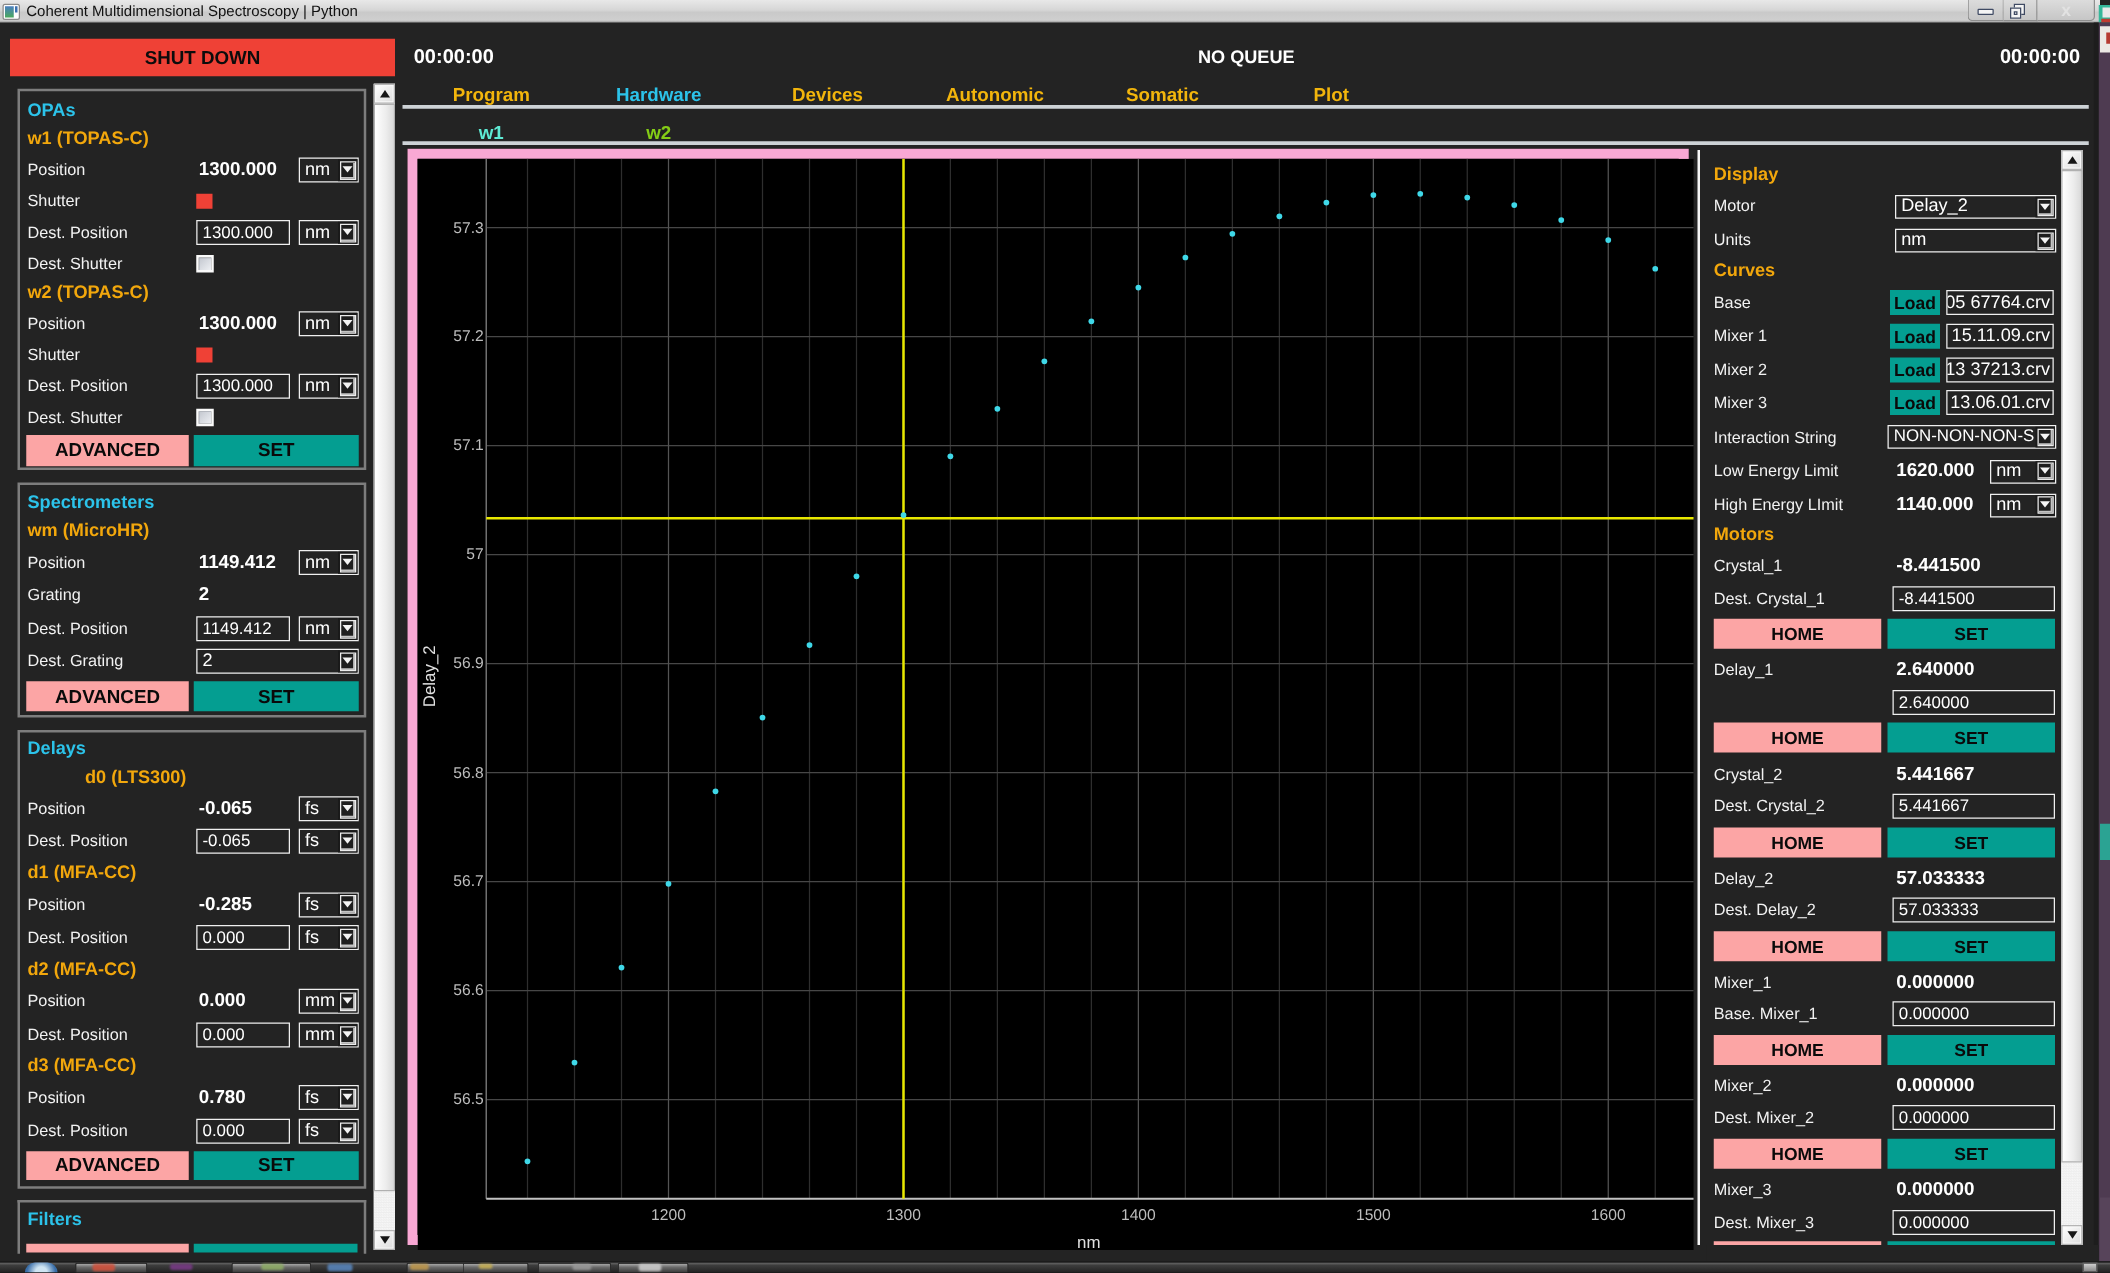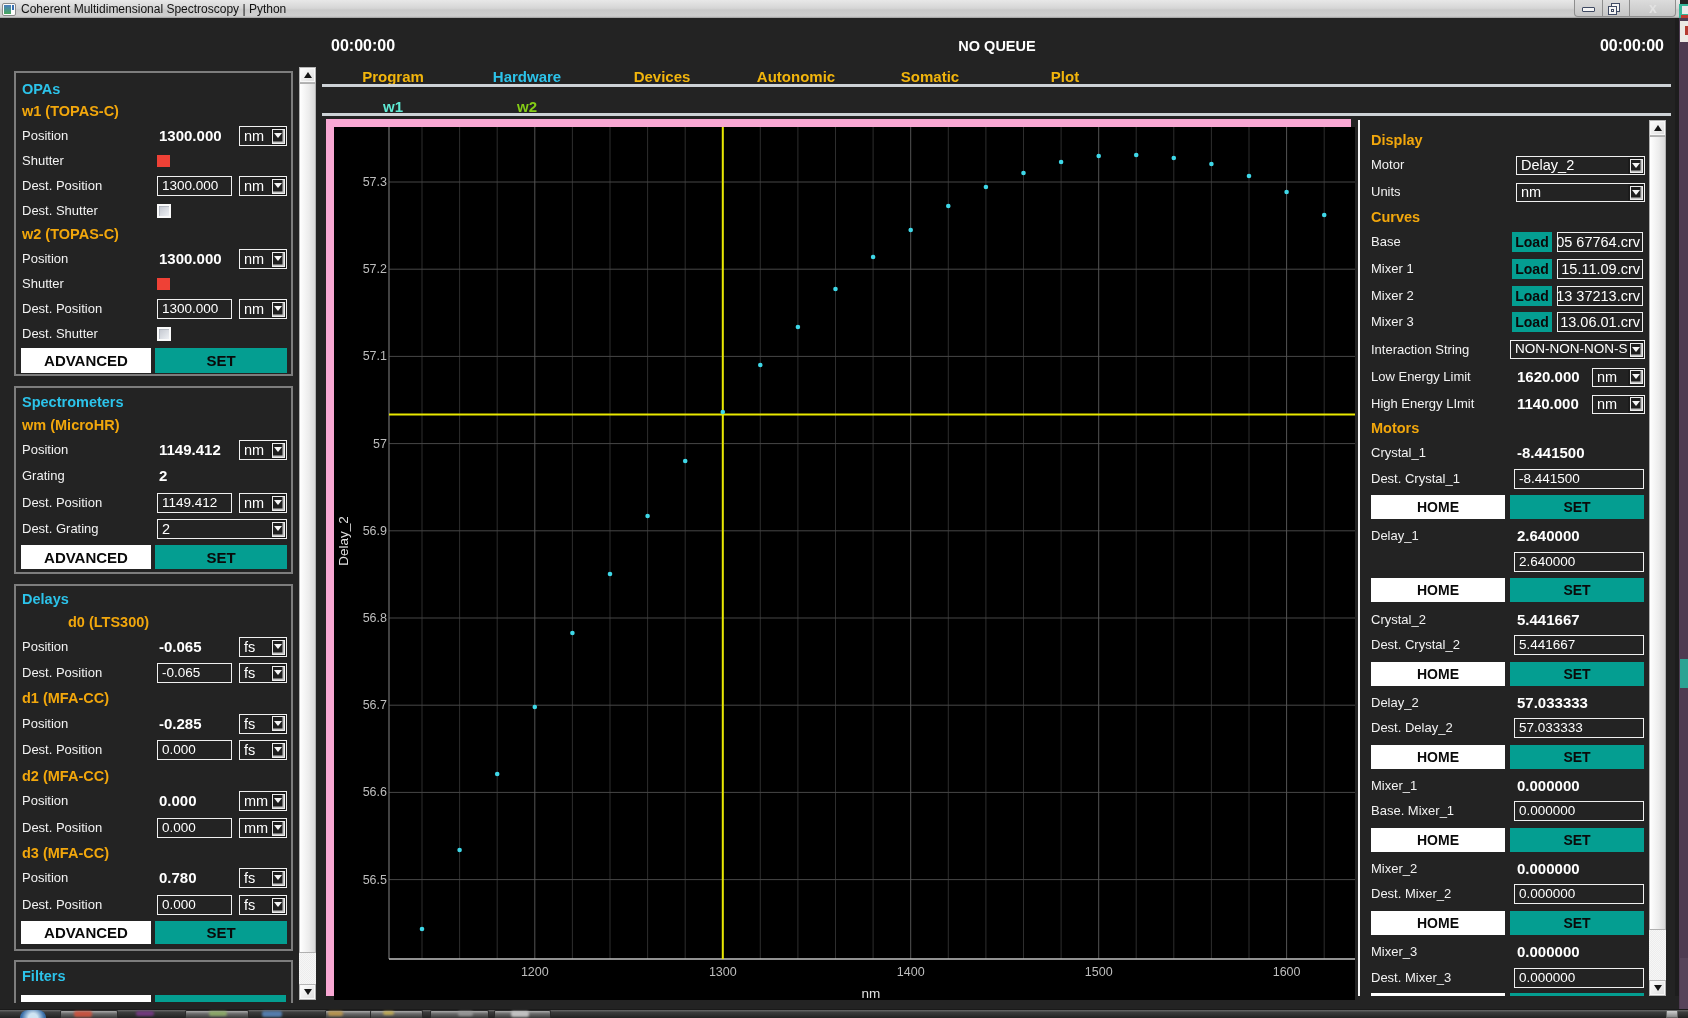--- a/index.html
+++ b/index.html
@@ -23,21 +23,21 @@
 .inp span { display:block; line-height:18px; }
 .combo { position:absolute; border:1.7px solid #f0f0f0; color:#fff; font-size:14.5px; padding-left:4px; overflow:hidden; }
 .combo .cv { display:block; line-height:18px; }
 .arb { position:absolute; top:1.5px; right:1.5px; bottom:1.5px; width:13px;
   background:#1e1e1e; border:1.6px solid #ececec;
   box-shadow:0 0 0 1.6px #1a1a1a, inset -1.5px -1.5px 0 #c4c4c4; }
 .arb:after { content:""; position:absolute; left:50%; top:50%; margin-left:-4.5px; margin-top:-3px;
   border-left:4.5px solid transparent; border-right:4.5px solid transparent; border-top:5.5px solid #f4f4f4; }
 .btn { position:absolute; display:flex; align-items:center; justify-content:center;
   font-weight:bold; color:#0a0a0a; font-size:15px; }
-.ybtn { background:#ffffff; }
+.ybtn { background:#fca5a5; }
 .tbtn { background:#049e91; }
 .chk { position:absolute; width:14px; height:14px; background:linear-gradient(135deg,#c2c6ce,#eef0f4);
   border:2px solid #fafafa; box-shadow:inset 0.5px 0.5px 0 #9aa0aa; }
 .red { position:absolute; width:13px; height:12px; background:#ef4136; }
 
 .sbtrack { position:absolute; background:#f1f1f1;
   background-image:repeating-conic-gradient(#f6f6f6 0 25%, #ededed 0 50%); background-size:2px 2px; }
 .sbbtn { position:absolute; background:linear-gradient(135deg,#ffffff,#dcdcdc);
   border:1px solid #b5b5b5; box-shadow:inset 0 0 0 1px #f8f8f8; }
 .sbthumb { position:absolute; background:linear-gradient(90deg,#ffffff,#ececec 60%,#d9d9d9);
@@ -64,20 +64,21 @@
 <div class="abs" style="left:1645px;top:1px;width:16px;height:14px;color:#e2e2e2;font-size:14px;font-weight:bold;text-align:center;line-height:14px;">x</div>
 <div class="abs" style="left:1679px;top:4px;width:9px;height:14px;background:#35b89a;"></div>
 <div class="abs" style="left:1682px;top:6px;width:6px;height:8px;background:#e9e9e9;"></div>
 <div class="abs" style="left:1681px;top:15px;width:7px;height:3px;background:#c03a30;"></div>
 <div class="abs" style="left:1675px;top:18px;width:4px;height:991px;background:#1d1d1d;"></div>
 <div class="abs" style="left:1679px;top:18px;width:9px;height:991px;background:#4e3b51;"></div>
 <div class="abs" style="left:1680px;top:21px;width:8px;height:21px;background:#ece9e4;"></div>
 <div class="abs" style="left:1685px;top:26px;width:3px;height:9px;background:#b63b31;"></div>
 <div class="abs" style="left:1680px;top:659px;width:8px;height:29px;background:#2ba393;"></div>
 <div class="abs" style="left:1680px;top:958px;width:8px;height:51px;background:#57445a;"></div>
+<div class="abs" style="left:8px;top:31px;width:308px;height:30px;background:#ef4136;color:#0c0c0c;font-weight:bold;font-size:15px;display:flex;align-items:center;justify-content:center;">SHUT DOWN</div>
 <div class="abs" style="left:331px;top:36.5px;font-size:16px;font-weight:bold;color:#fff;">00:00:00</div>
 <div class="abs" style="left:937px;top:38px;width:120px;text-align:center;font-size:14.5px;font-weight:bold;color:#fff;white-space:nowrap;">NO QUEUE</div>
 <div class="abs" style="left:1596px;top:36.5px;width:68px;text-align:right;font-size:16px;font-weight:bold;color:#fff;">00:00:00</div>
 <div class="abs" style="left:326px;top:68px;width:134px;text-align:center;font-size:15px;font-weight:bold;color:#f2b50c;">Program</div>
 <div class="abs" style="left:460px;top:68px;width:134px;text-align:center;font-size:15px;font-weight:bold;color:#2cc3ea;">Hardware</div>
 <div class="abs" style="left:595px;top:68px;width:134px;text-align:center;font-size:15px;font-weight:bold;color:#f2b50c;">Devices</div>
 <div class="abs" style="left:729px;top:68px;width:134px;text-align:center;font-size:15px;font-weight:bold;color:#f2b50c;">Autonomic</div>
 <div class="abs" style="left:863px;top:68px;width:134px;text-align:center;font-size:15px;font-weight:bold;color:#f2b50c;">Somatic</div>
 <div class="abs" style="left:998px;top:68px;width:134px;text-align:center;font-size:15px;font-weight:bold;color:#f2b50c;">Plot</div>
 <div class="abs" style="left:322px;top:84.2px;width:1349px;height:2.6px;background:#cdd2d6;"></div>

